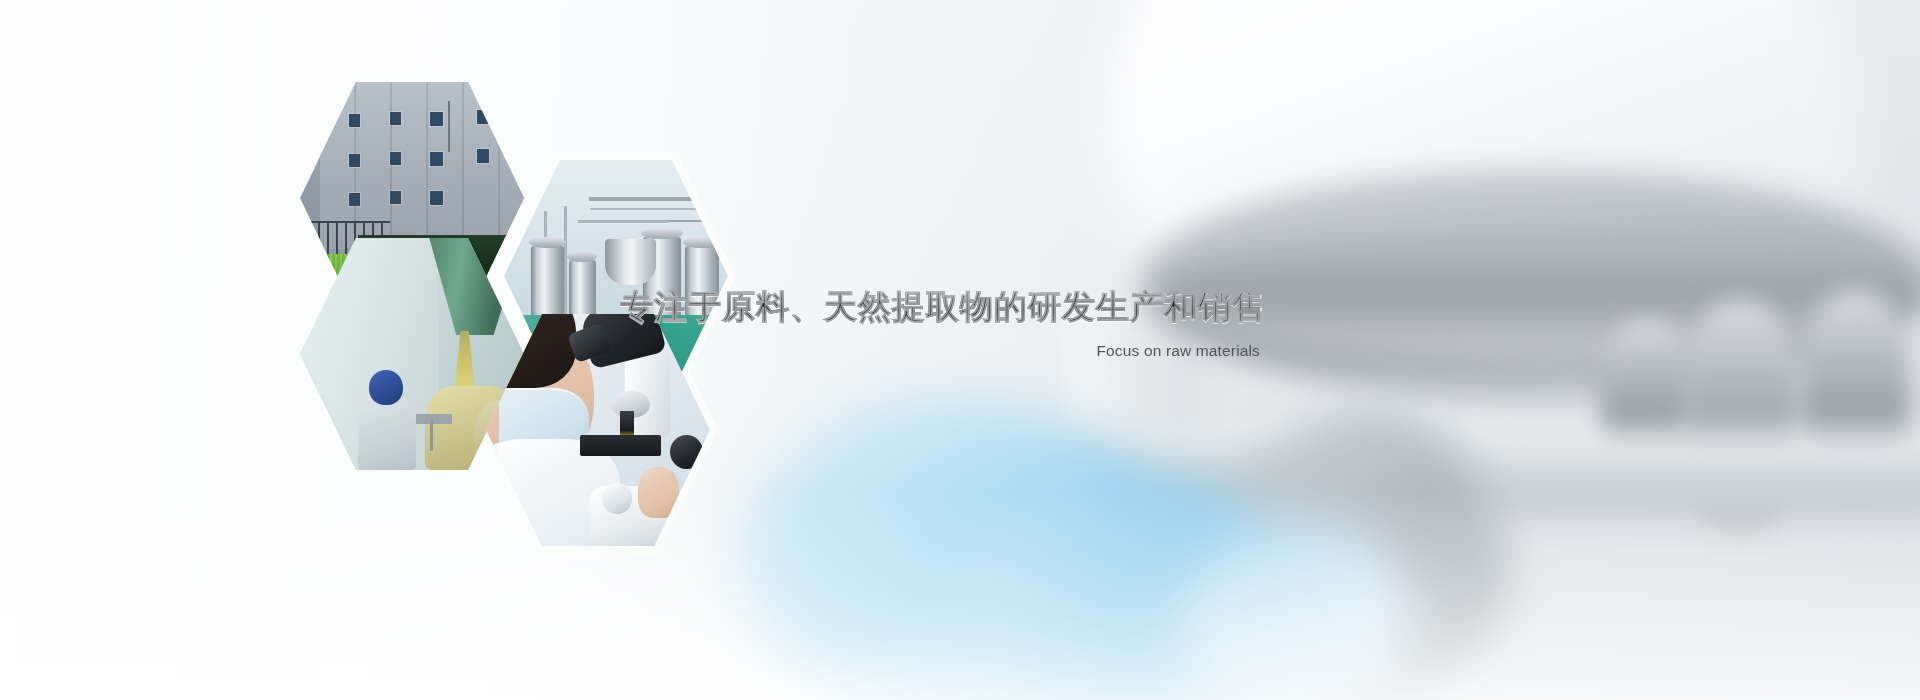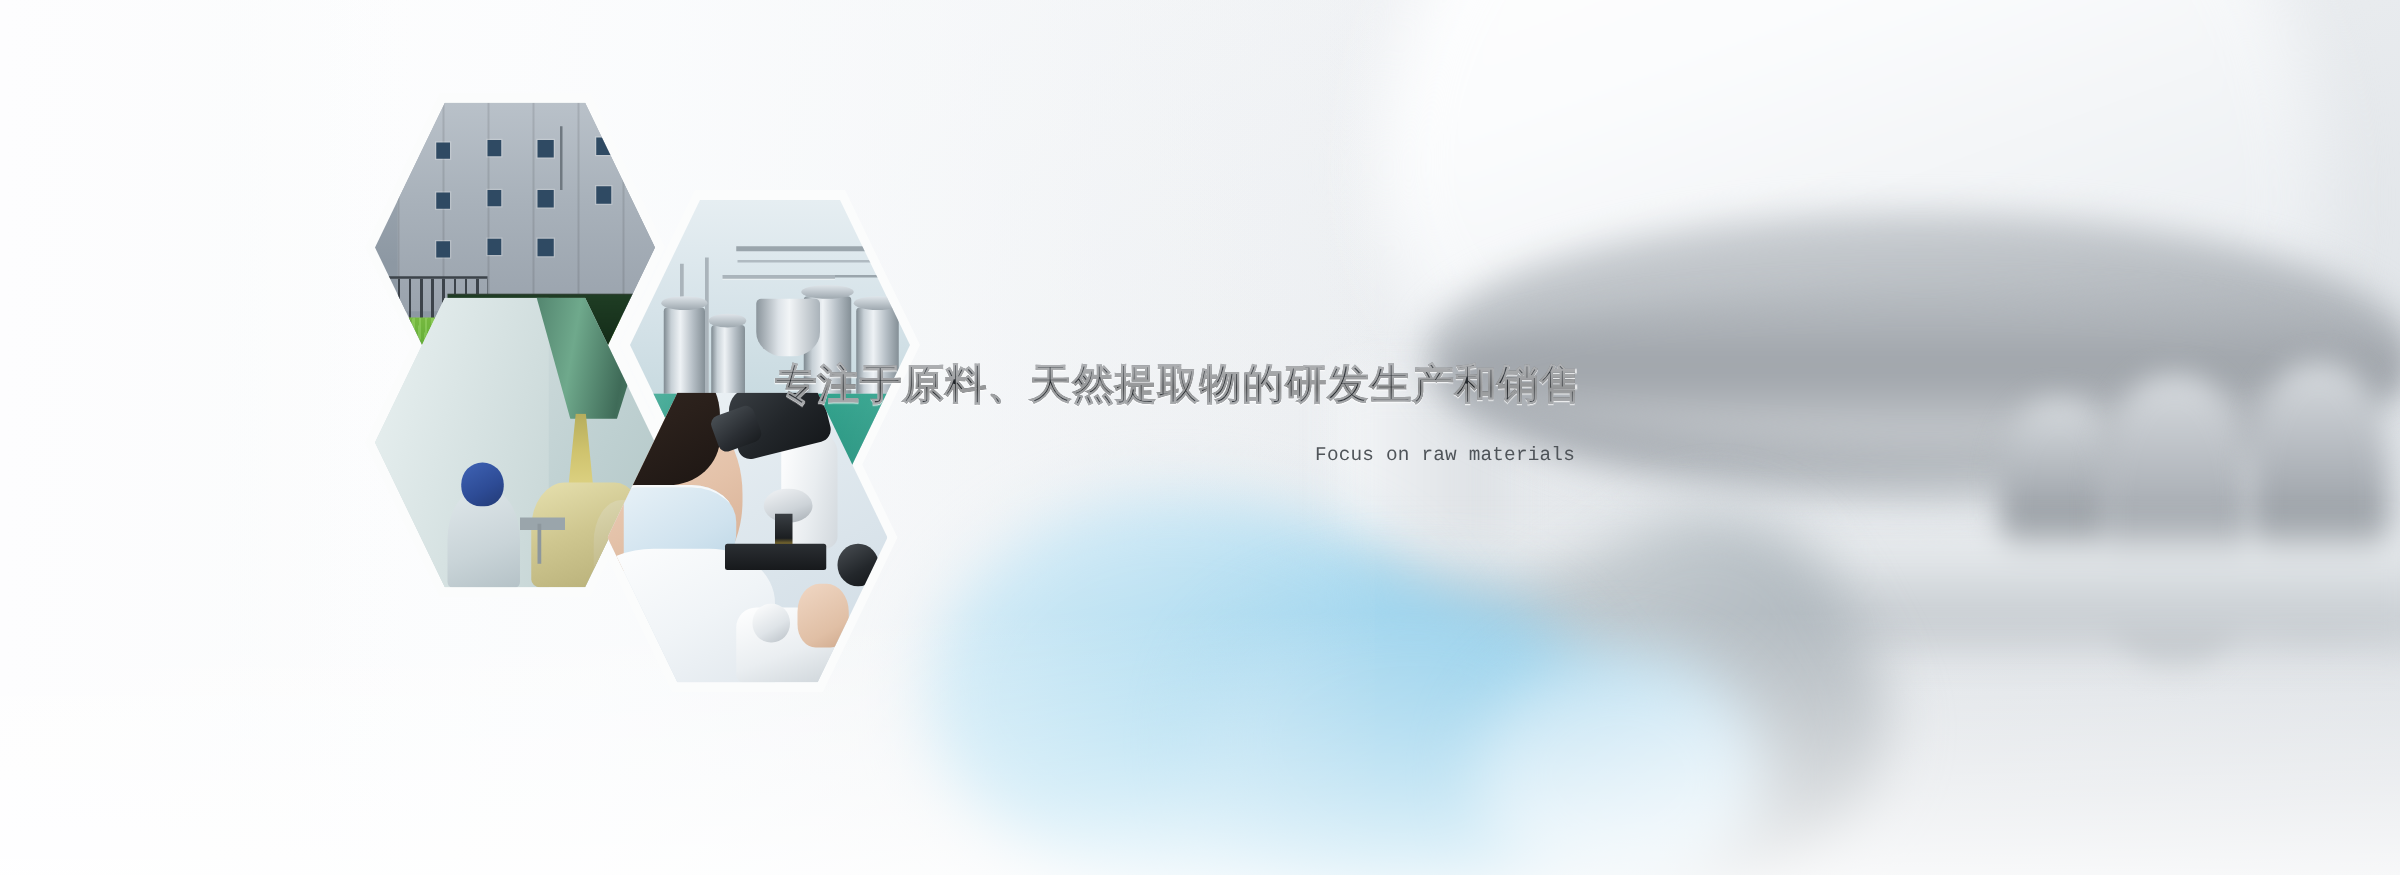--- a/index.html
+++ b/index.html
@@ -405,21 +405,21 @@
   }
   .subline {
     margin: 0;
     font-family: "Liberation Sans", "DejaVu Sans", sans-serif;
     font-size: 15.5px;
     color: #4f5459;
     line-height: 1.42;
     letter-spacing: 0.15px;
     white-space: nowrap;
   }
-  .subline.first { margin-top: 25px; font-family: Liberation Mono, monospace; }
+  .subline.first { margin-top: 12px; }
 </style>
 </head>
 <body>
 
 <div class="banner">
 
   <div class="bg-base">
     <div class="bg-soft-left"></div>
     <div class="bg-scope-body"></div>
     <div class="bg-column"></div>

